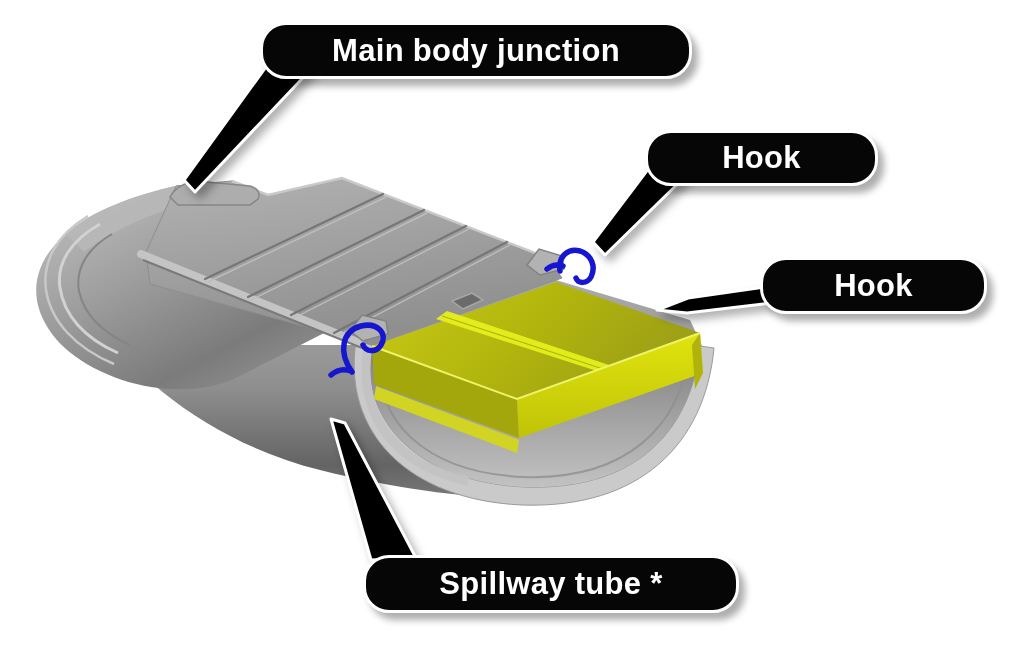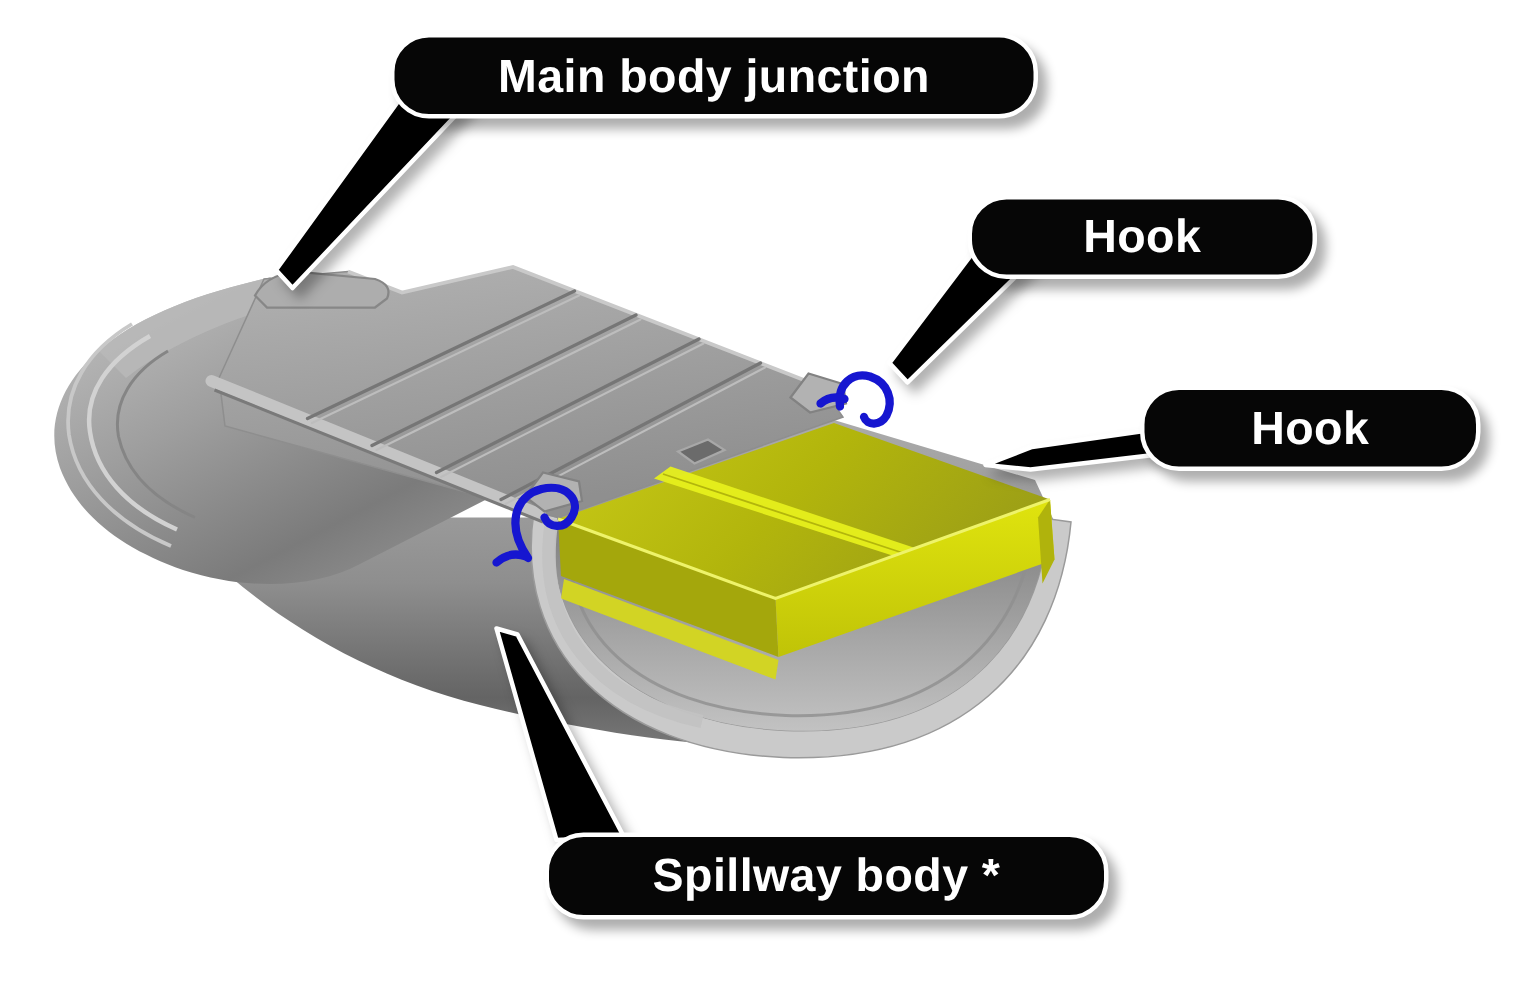--- a/index.html
+++ b/index.html
@@ -140,16 +140,16 @@
   <div class="callout" id="callout-main">
     <span>Main body junction</span>
   </div>
   <div class="callout" id="callout-hook">
     <span>Hook</span>
   </div>
   <div class="callout" id="callout-float">
     <span>Hook</span>
   </div>
   <div class="callout" id="callout-spillway">
-    <span>Spillway body *</span>
+    <span>Spillway tube *</span>
   </div>
 
 </div>
 
 </body></html>

